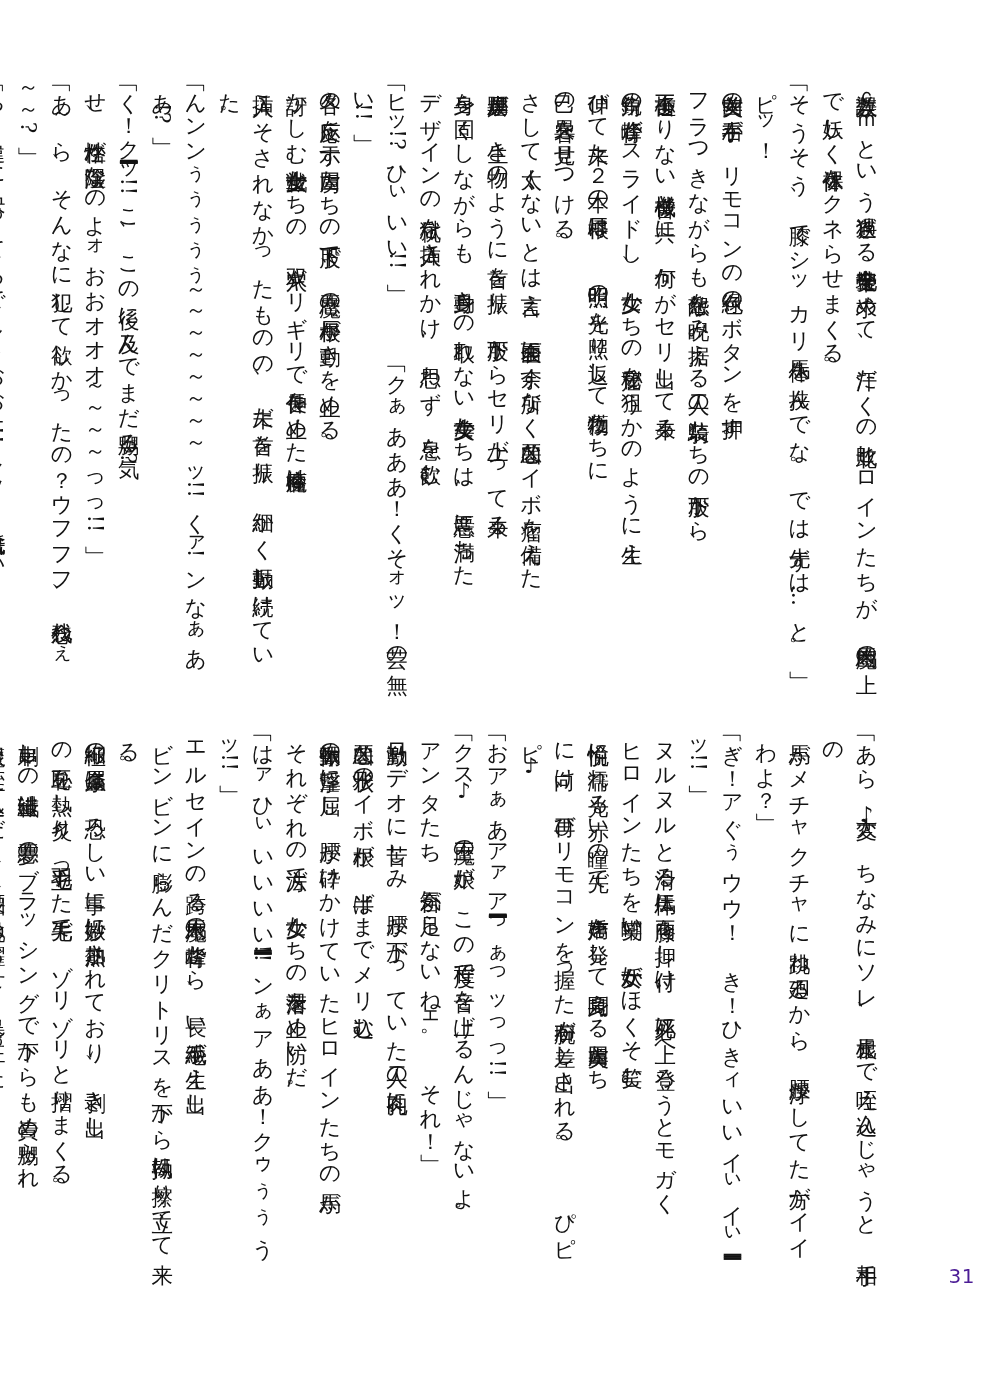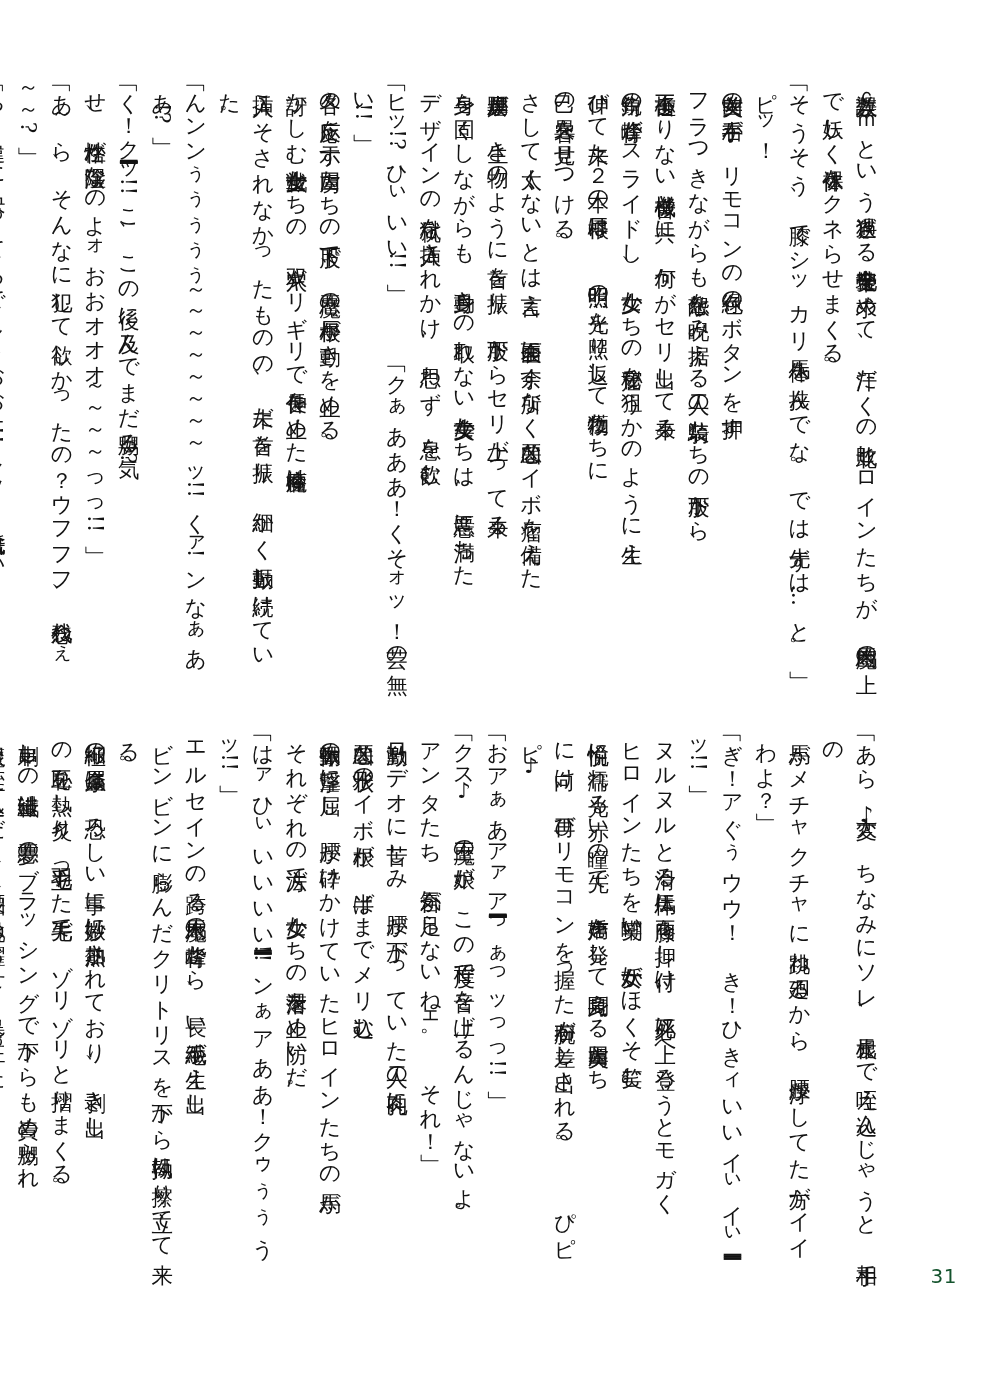--- a/index.html
+++ b/index.html
@@ -41,25 +41,25 @@
 
   #block-2 {
     top: 728px;
     right: 108px;
     height: 520px;
     width: 820px;
   }
 
   #page-number {
     position: absolute;
-    right: 34px;
+    right: 16px;
     bottom: 112px;
     font-family: "DejaVu Sans", "Liberation Sans", sans-serif;
     font-size: 20px;
-    color: #14532d;
+    color: #4c1d95;
     letter-spacing: 0.5px;
   }
 </style>
 </head>
 <body>
 
 <div id="page">
 
   <div class="vblock" id="block-1">誤差数ｃｍという狭過ぎる安全地帯を求めて、汗だくの敗北ヒロインたちが　魔凶馬の上で妖しく裸体をクネらせまくる。
 「そうそう、膝でシッカリ馬体を挟んでな。では先ずは…と。」　ピッ！

